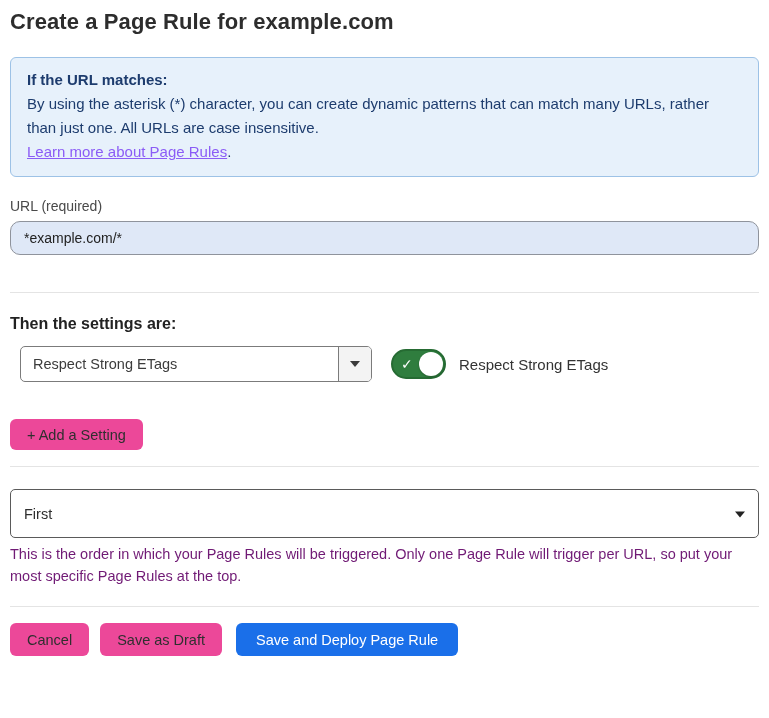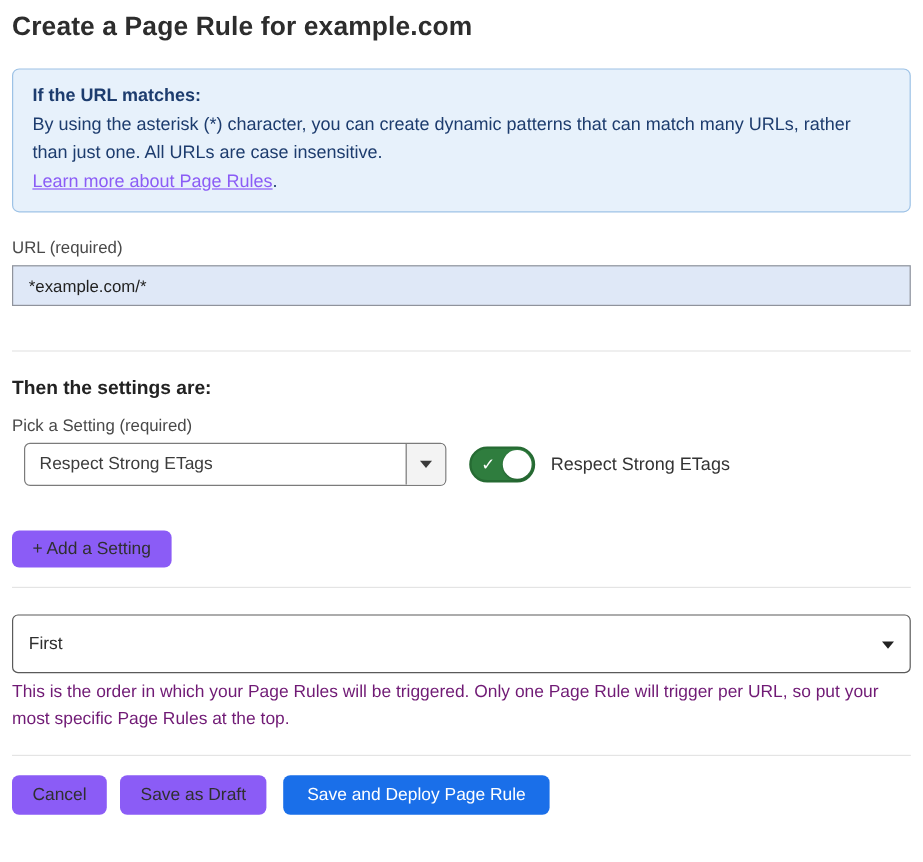--- a/index.html
+++ b/index.html
@@ -48,21 +48,21 @@
     margin-bottom: 7px;
     display: block;
   }
 
   
   .url-input {
     width: 100%;
     height: 34px;
     background: #dfe8f7;
     border: 1px solid #8f939c;
-    border-radius: 0;
+    border-radius: 10px;
     padding: 0 13px;
     font-size: 14px;
     color: #222222;
     font-family: "Liberation Sans", sans-serif;
     outline: none;
   }
 
   .divider {
     border: none;
     border-top: 1px solid #e4e4e4;
@@ -168,21 +168,21 @@
     font-family: "Liberation Sans", sans-serif;
     font-size: 14.5px;
     height: 33px;
     border: none;
     border-radius: 6px;
     padding: 0 17px;
     cursor: pointer;
     white-space: nowrap;
   }
   .btn-gray {
-    background: #8b5cf6;
+    background: #ec4899;
     color: #2f2f2f;
   }
   .btn-blue {
     background: #1a6fe9;
     color: #ffffff;
     padding: 0 20px;
   }
   .add-setting-btn { margin-top: 37px; display: inline-block; height: 31px; }
 
   
@@ -238,21 +238,20 @@
     <div><a class="info-link">Learn more about Page Rules</a><span class="info-link-suffix">.</span></div>
   </div>
 
   <label class="field-label">URL (required)</label>
   <input class="url-input" type="text" value="*example.com/*" style="">
 
   <hr class="divider divider-1">
 
   <h2 class="section-heading settings-heading">Then the settings are:</h2>
 
-  <label class="field-label">Pick a Setting (required)</label>
 
   <div class="setting-row">
     <div class="select-control">
       <div class="select-value">Respect Strong ETags</div>
       <div class="select-arrow-seg">
         <span class="tri-down"></span>
       </div>
     </div>
     <div class="toggle-wrap">
       <div class="toggle">

